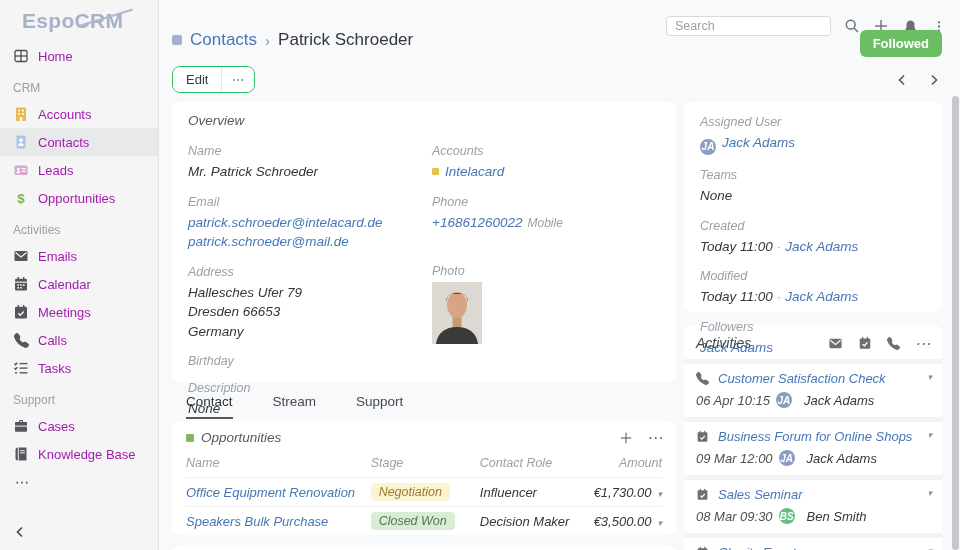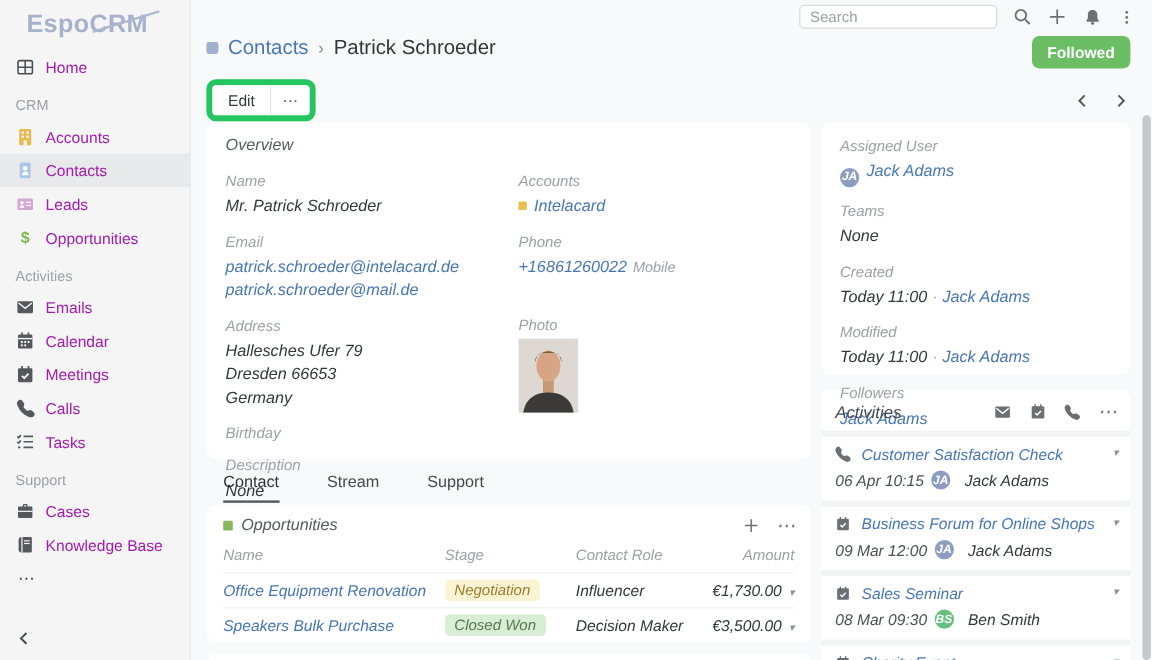--- a/index.html
+++ b/index.html
@@ -12,36 +12,36 @@
   .logo { position:relative; height:42px; padding:9px 0 0 22px; font-size:21px; font-weight:bold; color:#a6b1ca; letter-spacing:.3px; }
   .logo .swoosh { position:absolute; right:24px; top:17px; width:58px; height:2px; background:#aeb8cf; transform:rotate(-17deg); }
   .nav-item { display:flex; align-items:center; height:28px; padding-left:13px; font-size:13px; color:#a21caf; cursor:pointer; }
   .nav-item .nicon { width:16px; height:16px; margin-right:9px; flex:0 0 16px; display:flex; align-items:center; justify-content:center; }
   .nav-item.active { background:#e8e9eb; }
   .side-section { height:30px; display:flex; align-items:flex-end; padding:0 0 5px 13px; font-size:12px; color:#9ba0a6; }
   .side-more { height:28px; display:flex; align-items:center; padding-left:15px; color:#3f4347; font-size:14px; letter-spacing:1px; cursor:pointer; }
   .side-collapse { position:absolute; left:12px; bottom:6px; width:20px; height:20px; cursor:pointer; }
 
   
-  .topbar { position:absolute; left:159px; top:0; right:0; height:28px; display:flex; align-items:center; justify-content:flex-end; gap:13px; padding-right:13px; }
+  .topbar { position:absolute; left:159px; top:12px; right:0; height:28px; display:flex; align-items:center; justify-content:flex-end; gap:13px; padding-right:13px; }
   .search-input { width:165px; height:20px; border:1px solid #d8dadd; border-radius:4px; background:#fff; font-family:"Liberation Sans",sans-serif; font-size:12.5px; padding:0 8px; color:#35393d; outline:none; }
   .search-input::placeholder { color:#9ba0a6; }
   .tb-icon { width:16px; height:16px; display:flex; align-items:center; justify-content:center; cursor:pointer; }
 
   
   .page-head { position:absolute; left:172px; top:30px; right:18px; display:flex; justify-content:space-between; align-items:flex-start; }
   .breadcrumb { display:flex; align-items:center; gap:8px; font-size:17px; }
   .bc-square { width:10px; height:10px; background:#9fb1cd; border-radius:2px; }
   .bc-link { color:#4a76b8; cursor:pointer; }
   .bc-sep { color:#8a8f94; font-size:15px; }
   .bc-current { color:#33373b; }
   .followed-btn { background:#6cbe65; color:#fff; border:none; border-radius:6px; font-family:Liberation Sans, sans-serif; font-size:13px; font-weight:bold; padding:6px 13px; cursor:pointer; }
 
   .actions-row { position:absolute; left:172px; top:66px; right:18px; display:flex; justify-content:space-between; align-items:center; }
-  .btn-group { display:flex; border:5px solid #22c55e; border-radius:8px; background:#fff; overflow:hidden; }
+  .btn-group { display:flex; border:1px solid #22c55e; border-radius:8px; background:#fff; overflow:hidden; }
   .btn-group button { background:#fff; border:none; font-family:"Liberation Sans",sans-serif; font-size:13px; color:#35393d; padding:5px 13px; cursor:pointer; }
   .btn-group .more-seg { border-left:1px solid #e4e5e7; padding:5px 9px; color:#55595d; letter-spacing:1px; }
   .pager { display:flex; gap:16px; }
   .pager .pg { width:16px; height:16px; cursor:pointer; }
 
   
   .panel { background:#fff; border-radius:8px;font-style:italic; }
   .col-left  { position:absolute; left:172px; top:102px; width:504px; }
   .col-right { position:absolute; left:684px; top:102px; width:258px; }
 

